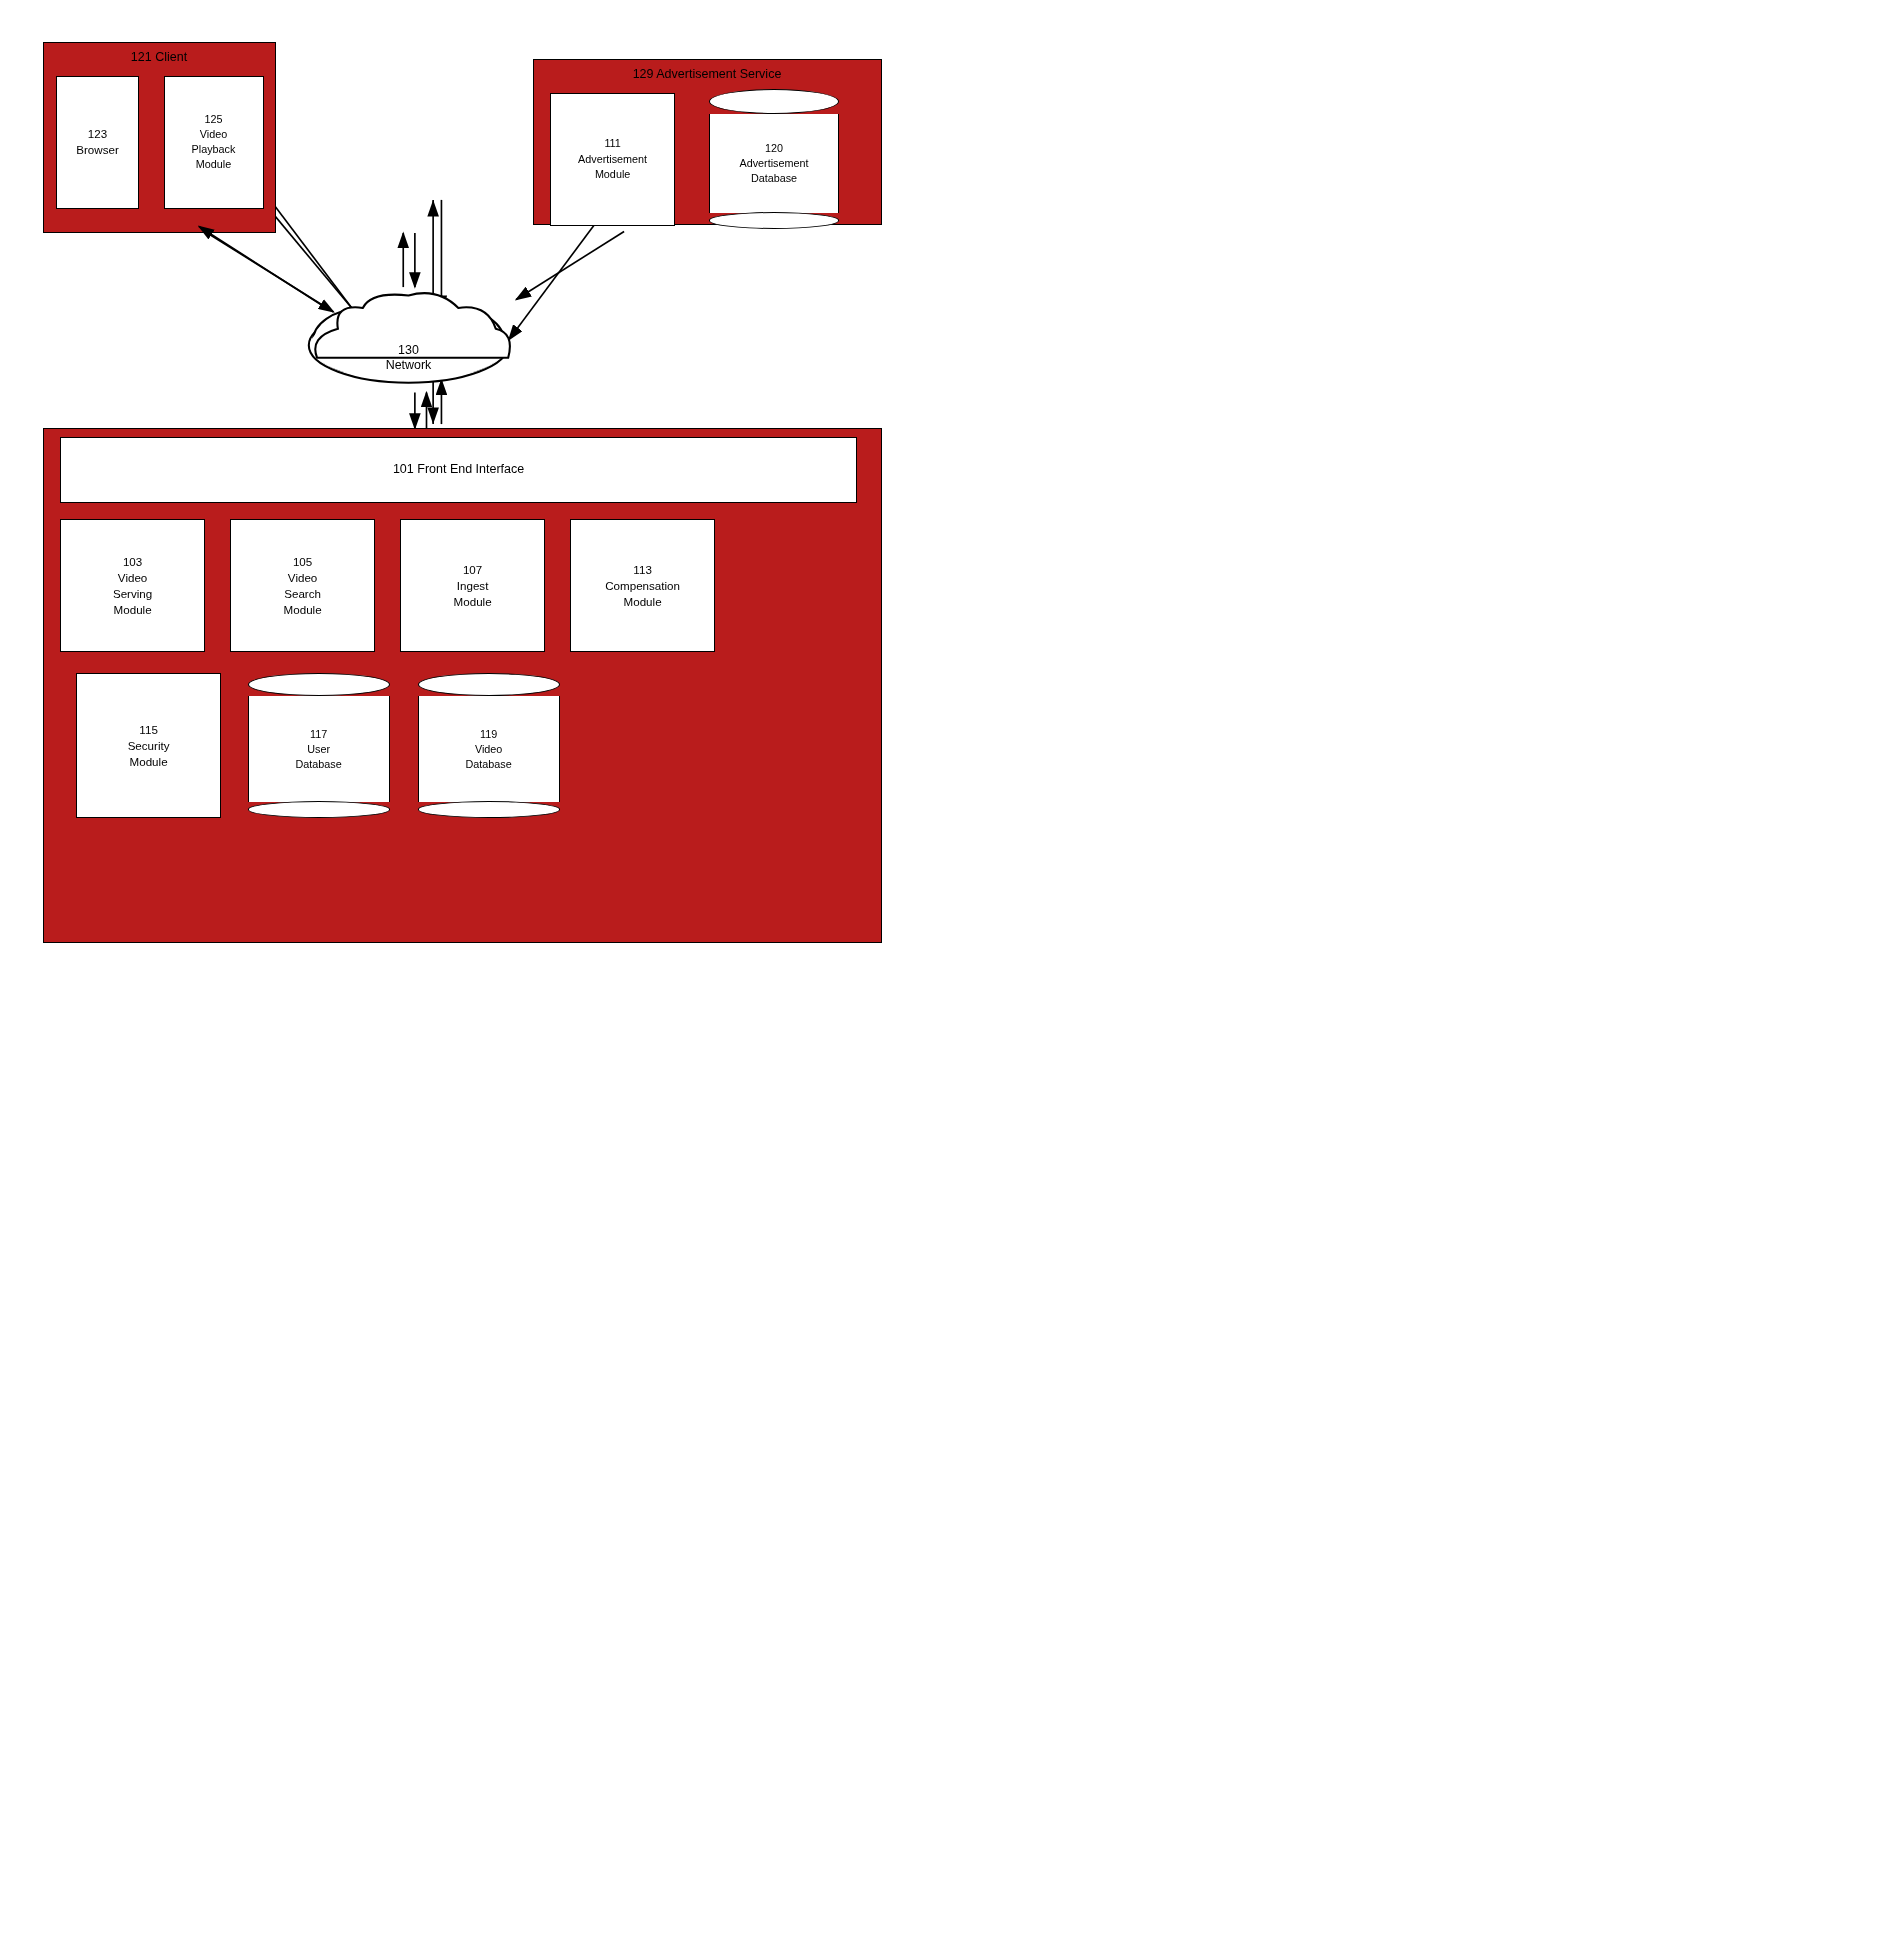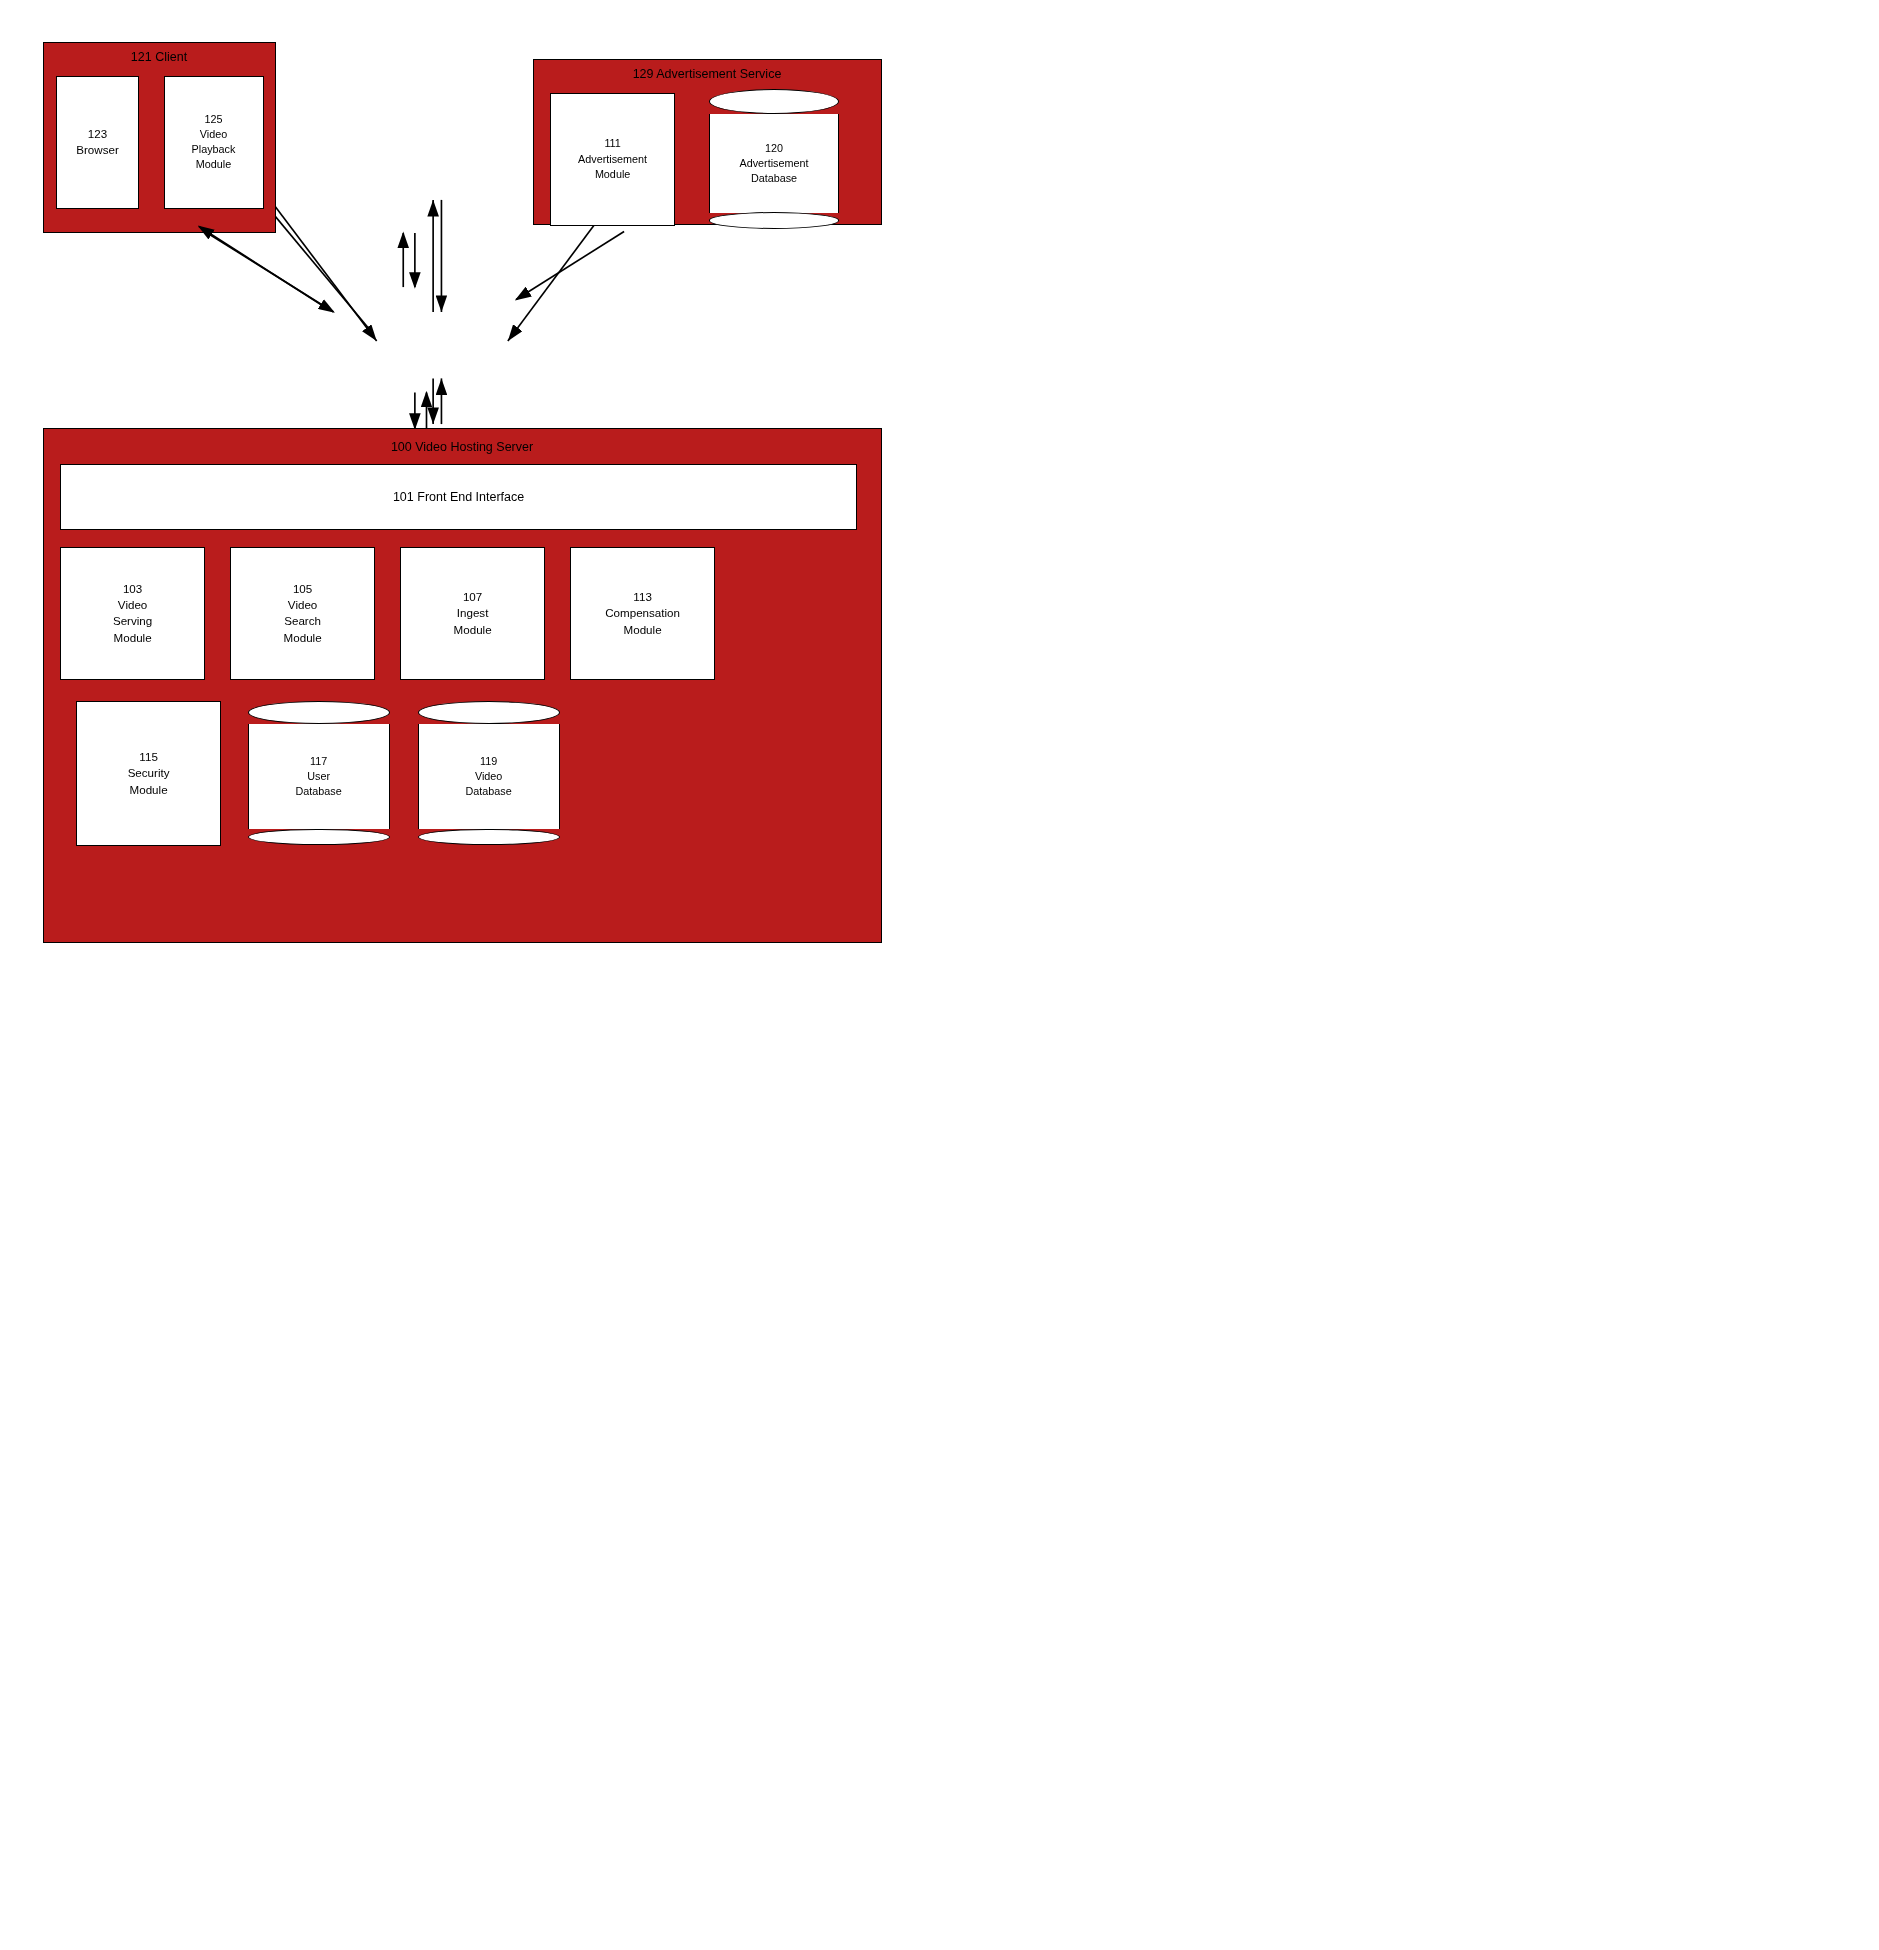--- a/index.html
+++ b/index.html
@@ -116,20 +116,38 @@
 
     <div class="cylinder" style="position:absolute; left:174px; top:29px; width:133px; height:141px;">
       <div class="cylinder-top" style="width:130px; height:25px; border-radius:50%/50%; border:1.7px solid #000; background:#fff;"></div>
       <div style="width:130px; flex:1; border-left:1.7px solid #000; border-right:1.7px solid #000; background:#fff; display:flex; align-items:center; justify-content:center; text-align:center; font-size:10.8px; line-height:1.4;">
         <span>120<br>Advertisement<br>Database</span>
       </div>
       <div style="width:130px; height:16.6px; border:1.7px solid #000; border-radius:50%/50%; background:#fff; position:relative; top:-0.8px;"></div>
     </div>
   </div>
 
+  <div class="cloud" style="left:274px; top:266px; width:233px; height:108px;">
+    <svg viewBox="0 0 280 130" width="233" height="108">
+
+      <ellipse cx="140" cy="75" rx="120" ry="45" fill="white" stroke="#000" stroke-width="2.5"></ellipse>
+      <ellipse cx="80" cy="70" rx="55" ry="38" fill="white" stroke="#000" stroke-width="2.5"></ellipse>
+      <ellipse cx="200" cy="70" rx="55" ry="38" fill="white" stroke="#000" stroke-width="2.5"></ellipse>
+      <ellipse cx="140" cy="55" rx="60" ry="38" fill="white" stroke="#000" stroke-width="2.5"></ellipse>
+
+      <ellipse cx="140" cy="75" rx="118" ry="43" fill="white" stroke="none"></ellipse>
+      <ellipse cx="80" cy="70" rx="53" ry="36" fill="white" stroke="none"></ellipse>
+      <ellipse cx="200" cy="70" rx="53" ry="36" fill="white" stroke="none"></ellipse>
+      <ellipse cx="140" cy="57" rx="58" ry="36" fill="white" stroke="none"></ellipse>
+
+      <path d="M 30,90 Q 20,65 55,55 Q 50,25 85,30 Q 95,10 140,15 Q 175,5 200,30 Q 235,25 245,55 Q 268,60 260,90 Z" fill="white" stroke="#000" stroke-width="2.5"></path>
+      <text x="140" y="85" text-anchor="middle" font-size="15" fill="#000">130</text>
+      <text x="140" y="103" text-anchor="middle" font-size="15" fill="#000">Network</text>
+    </svg>
+  </div>
 
   <svg style="position:absolute;top:0;left:0;width:100%;height:100%;pointer-events:none;" viewBox="0 0 1090 1140" width="905" height="947">
     <defs>
       <marker id="arr1" markerWidth="10" markerHeight="7" refX="9" refY="3.5" orient="auto">
         <polygon points="0 0, 10 3.5, 0 7" fill="#000"></polygon>
       </marker>
       <marker id="arr2" markerWidth="10" markerHeight="7" refX="0" refY="3.5" orient="auto-start-reverse">
         <polygon points="0 0, 10 3.5, 0 7" fill="#000"></polygon>
       </marker>
     </defs>
@@ -142,21 +160,20 @@
 
     <line x1="464" y1="325" x2="464" y2="260" stroke="#000" stroke-width="2" marker-end="url(#arr1)"></line>
 
     <line x1="730" y1="258" x2="600" y2="340" stroke="#000" stroke-width="2" marker-end="url(#arr1)"></line>
 
     <line x1="478" y1="452" x2="478" y2="495" stroke="#000" stroke-width="2" marker-end="url(#arr1)"></line>
     <line x1="492" y1="495" x2="492" y2="452" stroke="#000" stroke-width="2" marker-end="url(#arr1)"></line>
   </svg>
 
   <div class="box" style="left:25px; top:411px; width:839px; height:515px; align-items:flex-start; justify-content:flex-start; flex-direction:column; padding:8.3px;">
-    <span style="font-size:12.5px; margin-bottom:8.3px; display:block; width:100%; text-align:center; padding-top:1.7px;">100 Video Hosting Server</span>
 
     <div class="box-inner" style="position:relative; left:8.3px; width:797px; height:66px; margin-bottom:16.6px; display:flex; align-items:center; justify-content:center; top:0;">
       <span style="font-size:12.5px;">101 Front End Interface</span>
     </div>
 
     <div style="position:relative; display:flex; flex-direction:row; gap:25px; left:8.3px; margin-bottom:21px;">
 
       <div class="box-inner" style="position:relative; width:145px; height:133px; display:flex; align-items:center; justify-content:center;">
         <span style="font-size:11.6px; text-align:center;">103<br>Video<br>Serving<br>Module</span>
       </div>

